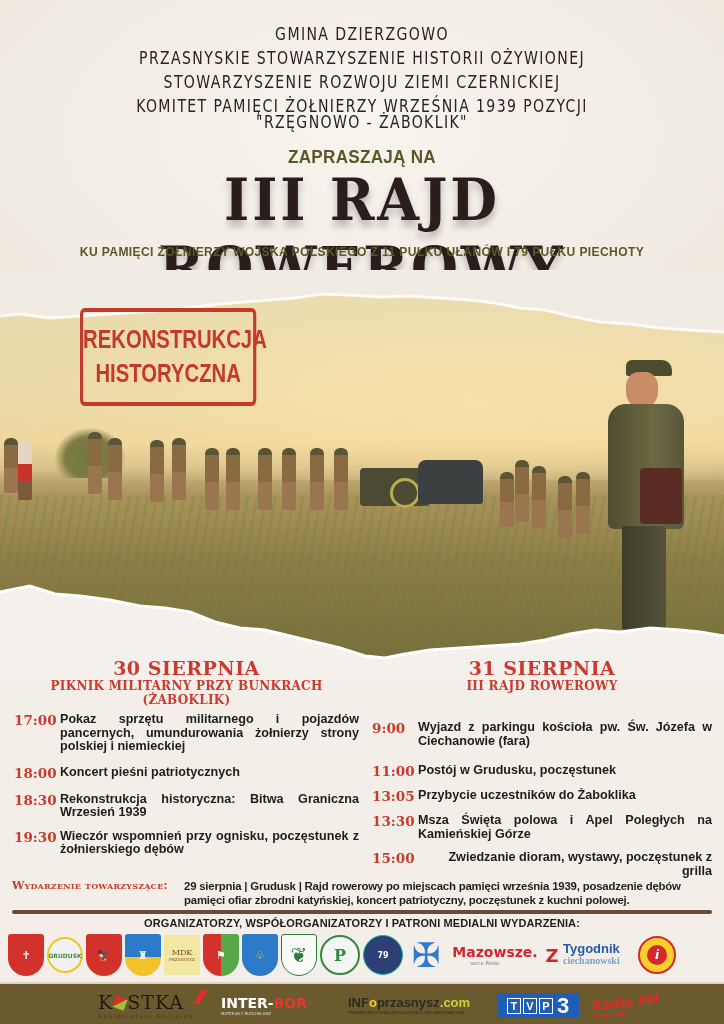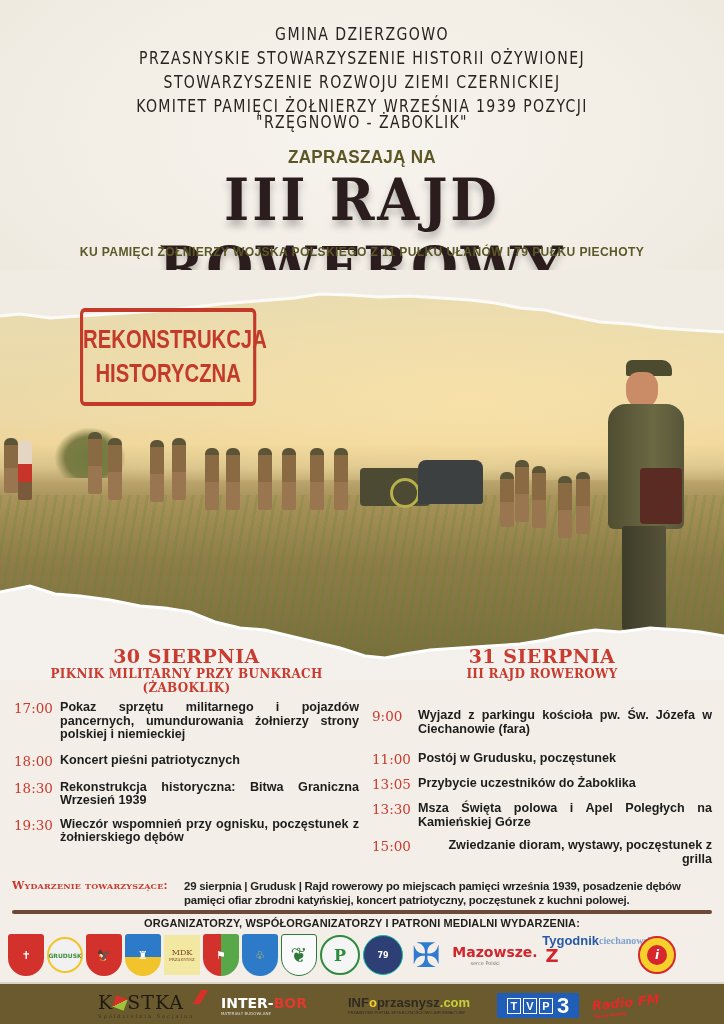--- a/index.html
+++ b/index.html
@@ -111,36 +111,36 @@
     position: absolute; left: 0; top: 270px; width: 724px; height: 70px;
   }
   .torn-bottom {
     position: absolute; left: 0; top: 570px; width: 724px; height: 110px;
   }
 
   
   .program {
     position: absolute; left: 0; top: 645px; width: 724px; height: 260px;
   }
-  .day-col { position: absolute; top: 0; }
+  .day-col { position: absolute; top: 12px; }
   .day-col.left { left: 14px; width: 345px; }
   .day-col.right { left: 372px; width: 340px; }
   .day-date {
     font-family: "DejaVu Serif", serif; font-weight: bold;
     font-size: 19px; color: #c93a2f; text-align: center; letter-spacing: 0.5px;
   }
   .day-title {
     font-family: "DejaVu Serif", serif; font-weight: bold;
     font-size: 12px; color: #c93a2f; text-align: center; line-height: 14px;
     letter-spacing: 0.3px;
   }
   .sched { margin-top: 6px; }
   .sched-item { display: flex; align-items: flex-start; }
   .sched-time {
-    font-family: "DejaVu Serif", serif; font-weight: normal;
+    font-family: "DejaVu Serif", serif; font-weight: bold;
     color: #c93a2f; font-size: 13.5px; width: 46px; flex: none; line-height: 15px;
   }
   .sched-desc {
     font-family: "Liberation Sans", sans-serif; font-weight: bold;
     font-size: 12.6px; line-height: 13.5px; color: #1d1d1d; text-align: justify;
   }
 
   .companion {
     position: absolute; left: 12px; top: 879px; width: 700px;
   }
@@ -185,21 +185,21 @@
     font-size: 8px; font-weight: bold;
   }
   .grudusk { background: #f1f1f1; border: 2px solid #f2c42c; color: #3b8e3b; width: 36px; height: 36px; font-size: 6px; }
   .mdk { width: 36px; height: 40px; background: #f3e8a2; color: #7a4a22; font-family: "DejaVu Serif", serif; font-size: 8px; flex-direction: column; display: flex; align-items: center; justify-content: center; }
   .lp { background: #f5f5f5; border: 2px solid #2e8b3d; color: #2e8b3d; font-size: 16px; font-family: "DejaVu Serif", serif; }
   .police { background: #2d3f74; border: 1px solid #14b8a6; color: #fff; }
   .cross { width: 40px; height: 40px; color: #2f7bcf; font-size: 34px; line-height: 40px; text-align: center; }
   .mazowsze { font-family: "DejaVu Sans", sans-serif; font-weight: bold; color: #d2262e; font-size: 14px; width: 92px; flex-direction: column; display: flex; }
   .mazowsze small { font-size: 5px; color: #777; font-weight: normal; }
   .tz { width: 16px; color: #d2262e; font-size: 18px; font-weight: bold; }
-  .tygodnik { width: 72px; display: flex; align-items: flex-start; line-height: 12px; }
+  .tygodnik { width: 72px; flex-direction: column; display: flex; align-items: flex-start; line-height: 12px; }
   .tygodnik .t1 { font-family: "Liberation Sans", sans-serif; font-weight: bold; color: #2659a8; font-size: 13px; }
   .tygodnik .t2 { font-family: Liberation Serif, serif; font-weight: bold; color: #7ea1cf; font-size: 10px; }
   .info-circle { background: #f6d12b; border: 2px solid #d7262e; width: 38px; height: 38px; }
   .info-circle span { display: block; width: 20px; height: 20px; border-radius: 50%; background: #d7262e; color: #fff; font-size: 12px; font-style: italic; line-height: 20px; text-align: center; }
 
   
   .footer {
     position: absolute; left: 0; top: 982px; width: 724px; height: 42px;
     background: #6b5a2e;
     border-top: 2px solid #dcd4c2;

